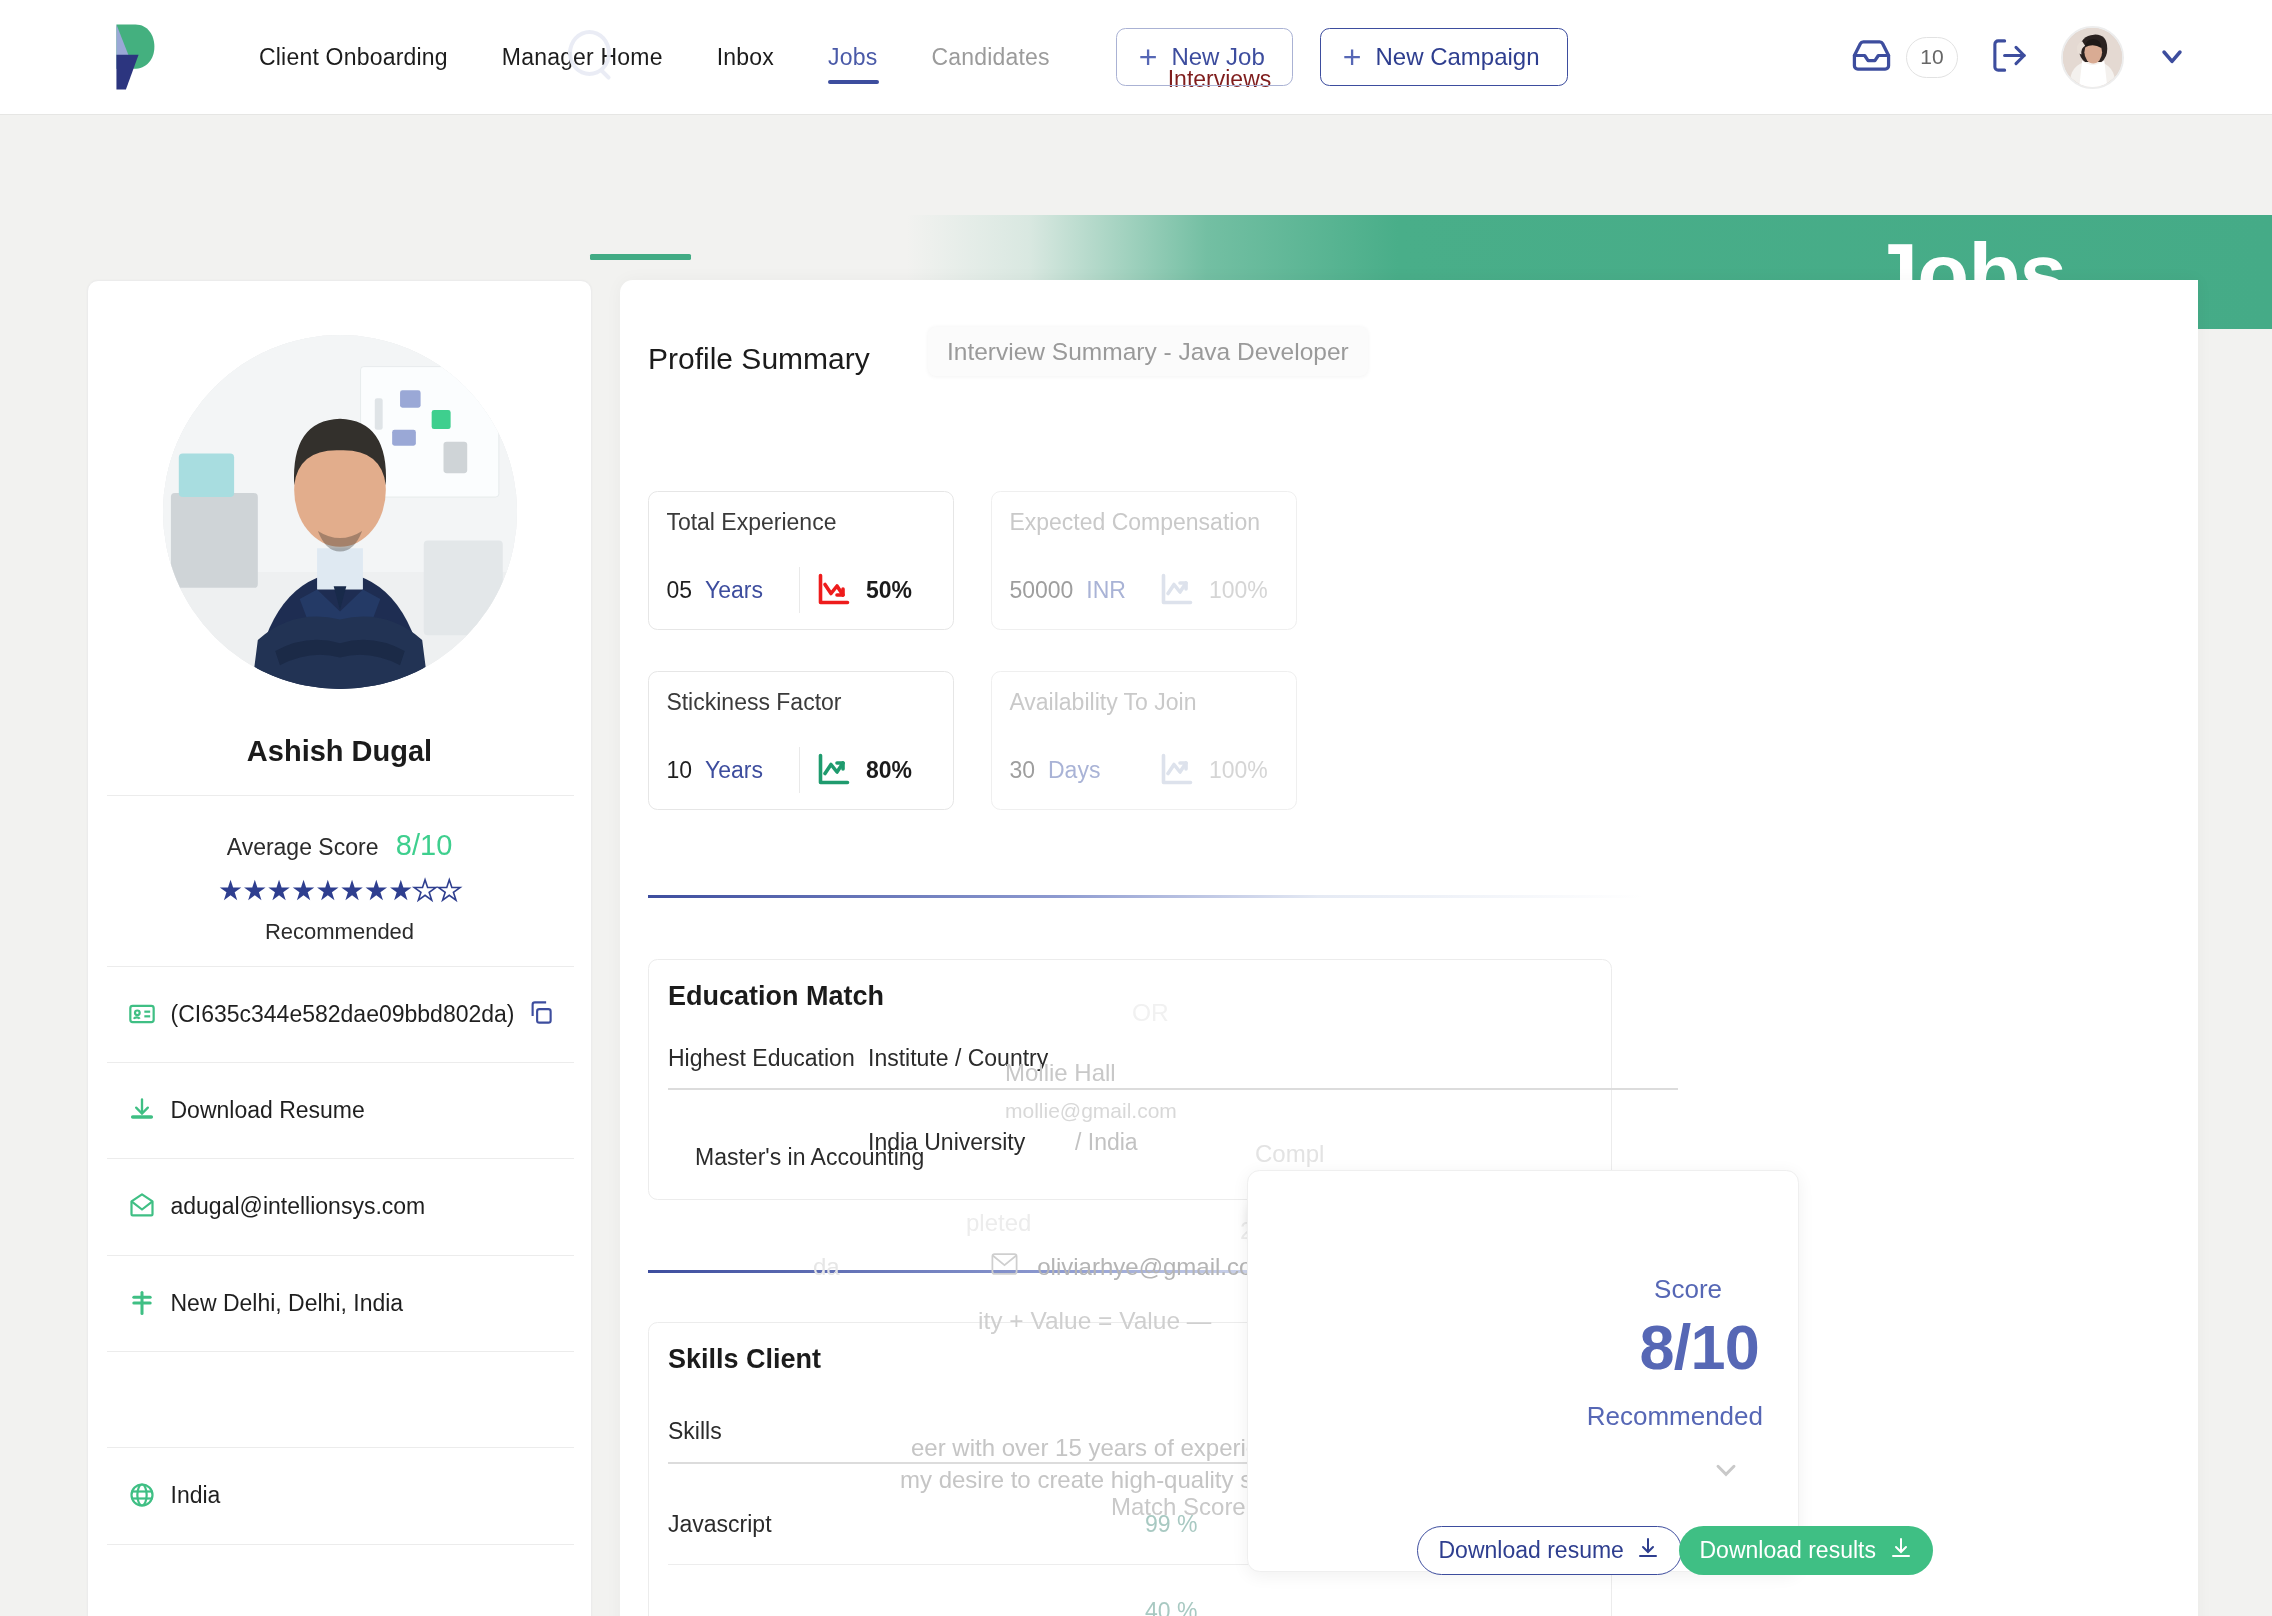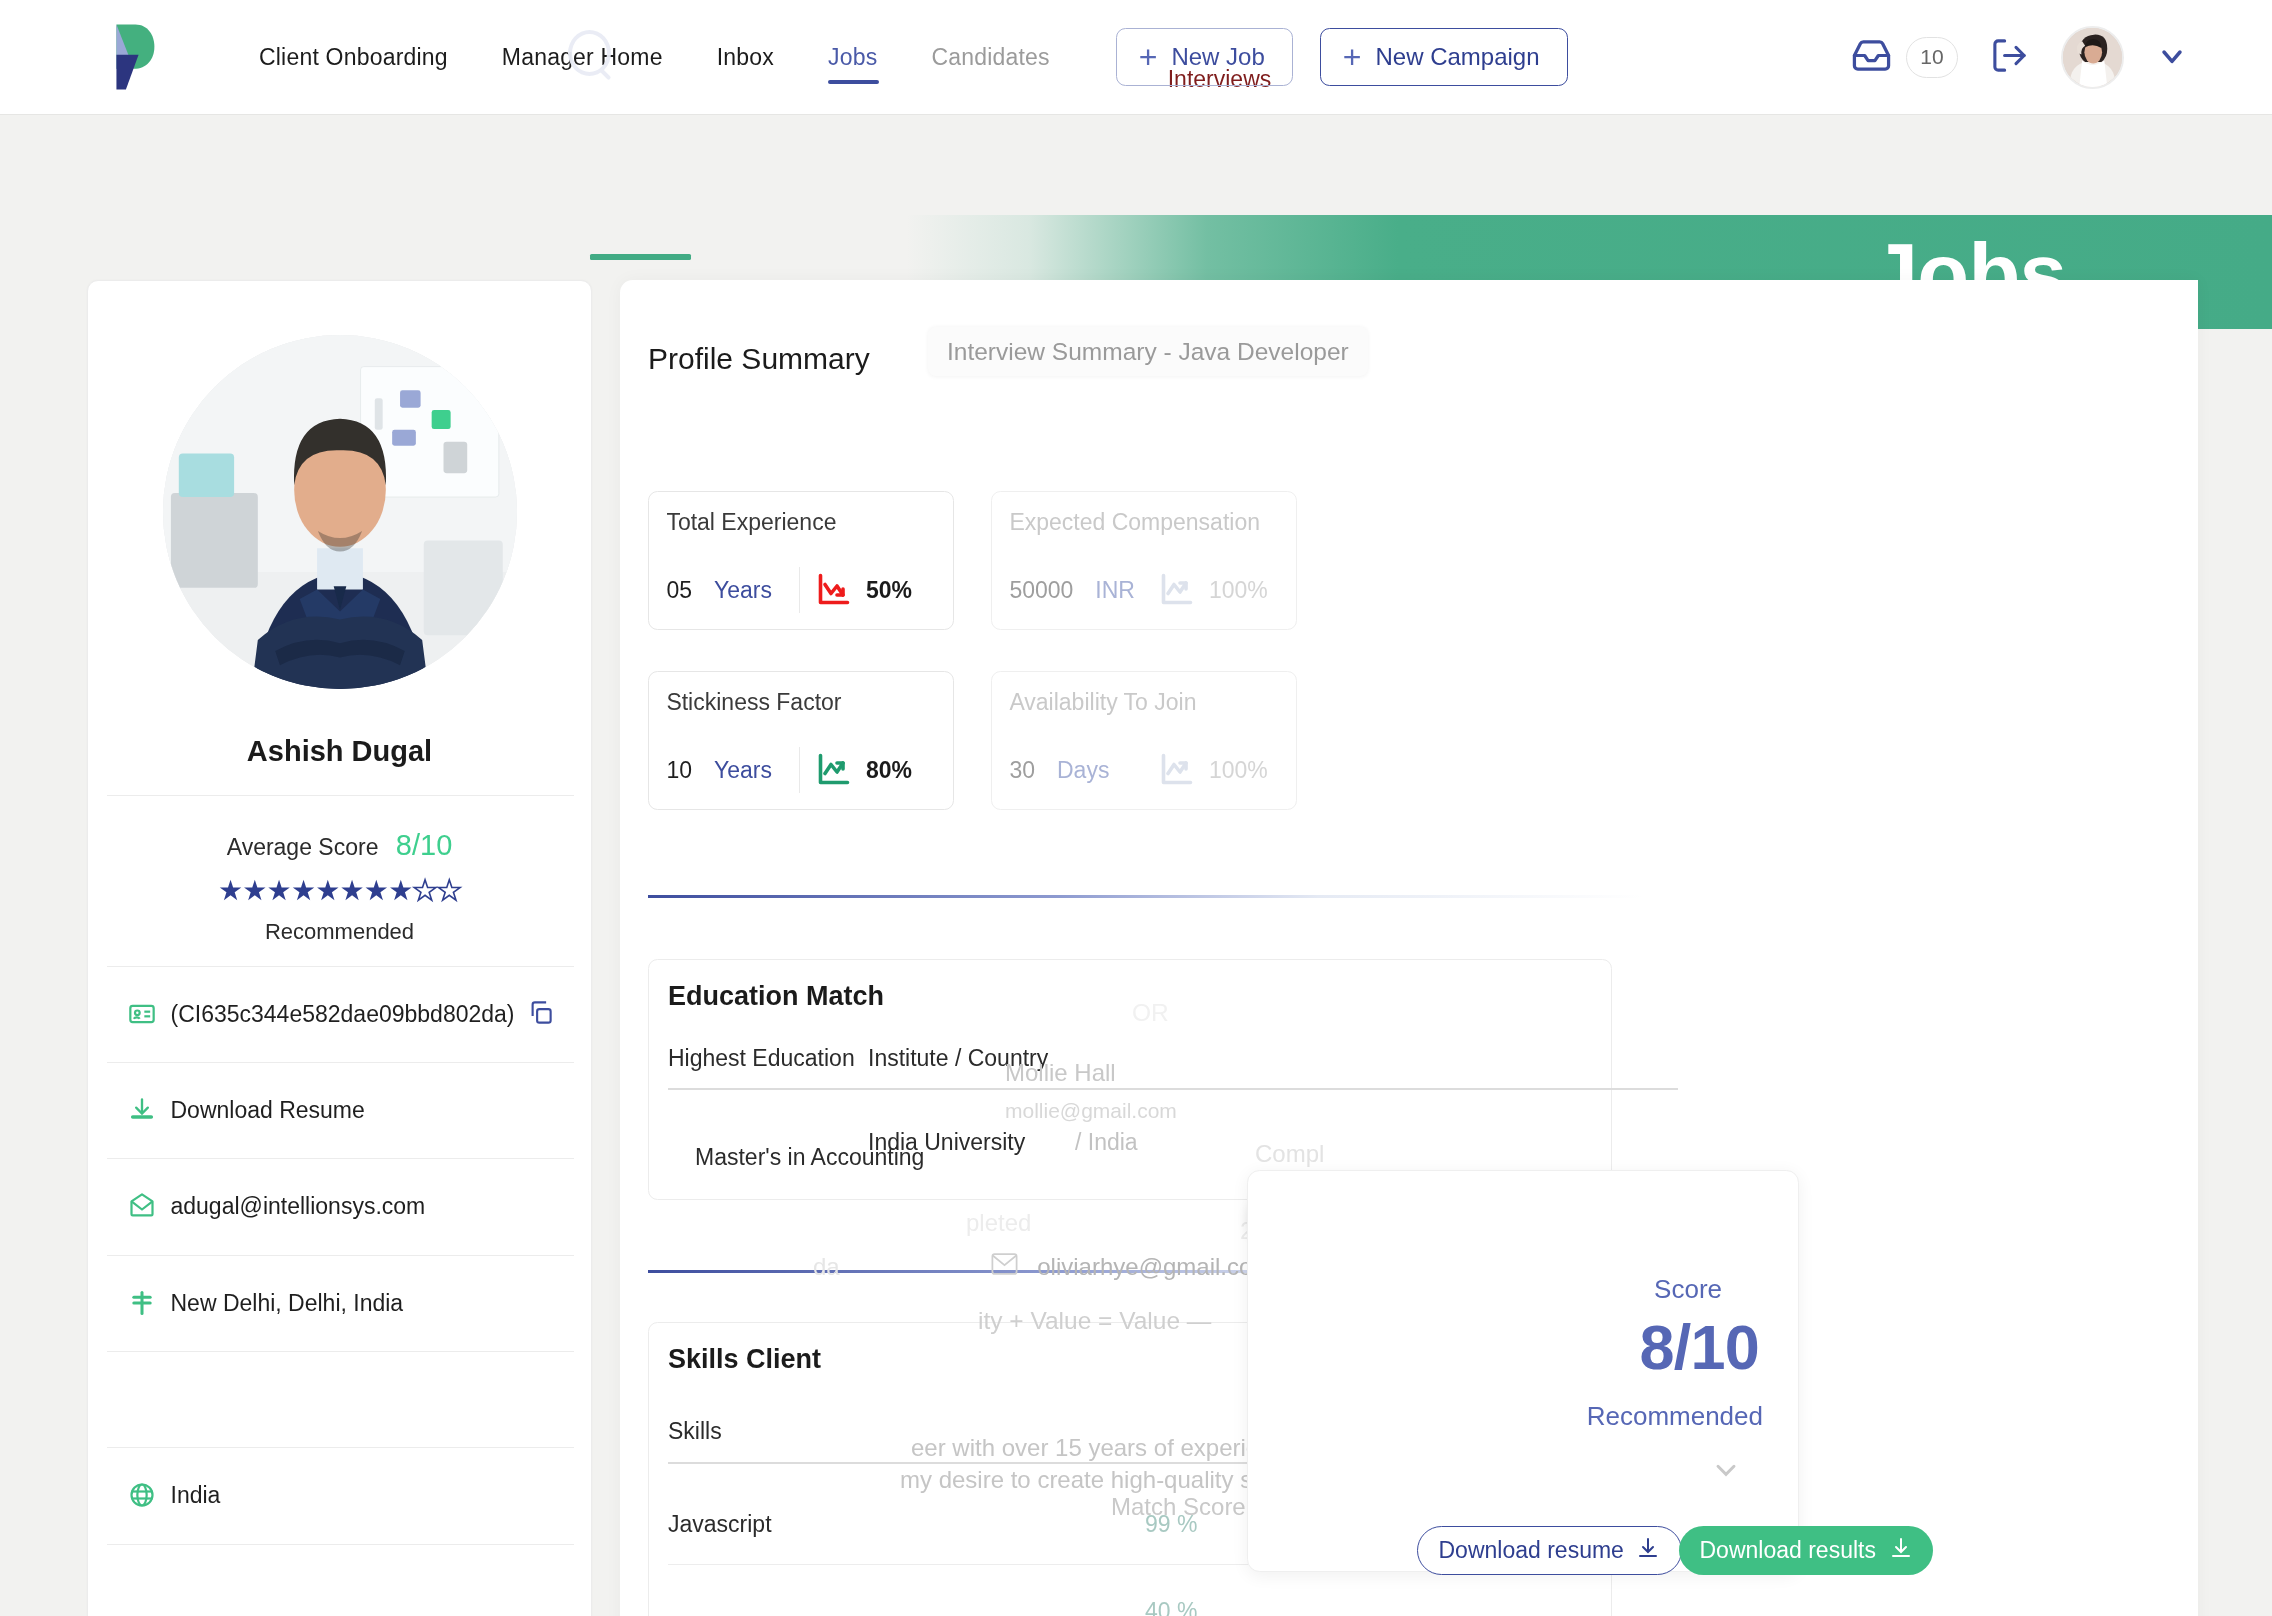--- a/index.html
+++ b/index.html
@@ -174,21 +174,21 @@
   .stat-card.c2 { left: 371px; top: 211px; border-color: #efefef; }
   .stat-card.c3 { left: 28px; top: 391px; }
   .stat-card.c4 { left: 371px; top: 391px; border-color: #efefef; }
   .stat-title { position: absolute; left: 17.4px; top: 17.4px; font-size: 23px; color: #3a3a3a; white-space: nowrap; }
   .stat-title.dim { color: #c9c9c9; }
   .stat-bottom {
     position: absolute; left: 17.4px; right: 14px; bottom: 16px;
     display: flex; align-items: center;
   }
   .stat-num { font-size: 23px; color: #1f1f1f; }
-  .stat-unit { font-size: 23px; color: #3d4d9e; margin-left: 22px; }
+  .stat-unit { font-size: 23px; color: #3d4d9e; margin-left: 13px; }
   .stat-num.dim { color: #9e9e9e; }
   .stat-unit.dim { color: #a9b3d6; }
   .stat-div { width: 0.8px; height: 46px; background: #e9e9e9; margin: 0 16px 0 auto; }
   .stat-div.hidden { background: transparent; }
   .stat-pct { font-size: 23px; font-weight: 700; color: #1b1b1b; margin-left: 14px; min-width: 73px; }
   .stat-pct.dim { color: #d5d5d5; font-weight: 400; }
 
   .dashed-sep {
     position: absolute; left: 28px; width: 1081px; height: 0;
     border-top: 3.2px dashed; border-image: linear-gradient(90deg, #3d4d9e 0%, #8d9ad0 38%, #e5eaf4 62%, rgba(255,255,255,0) 92%) 1;

